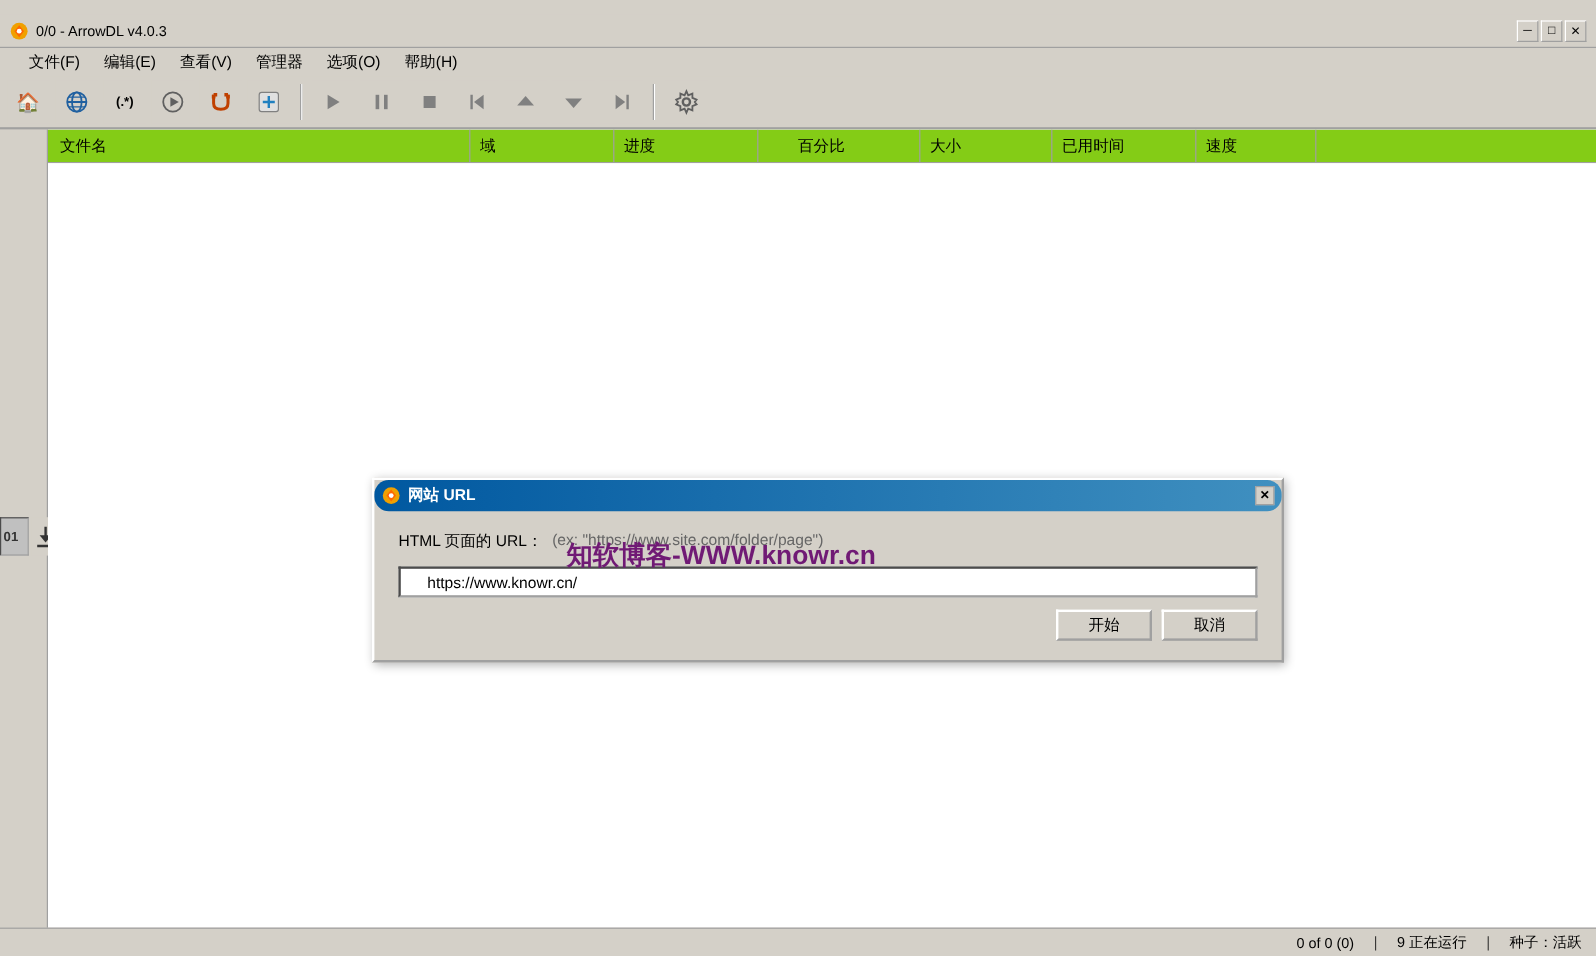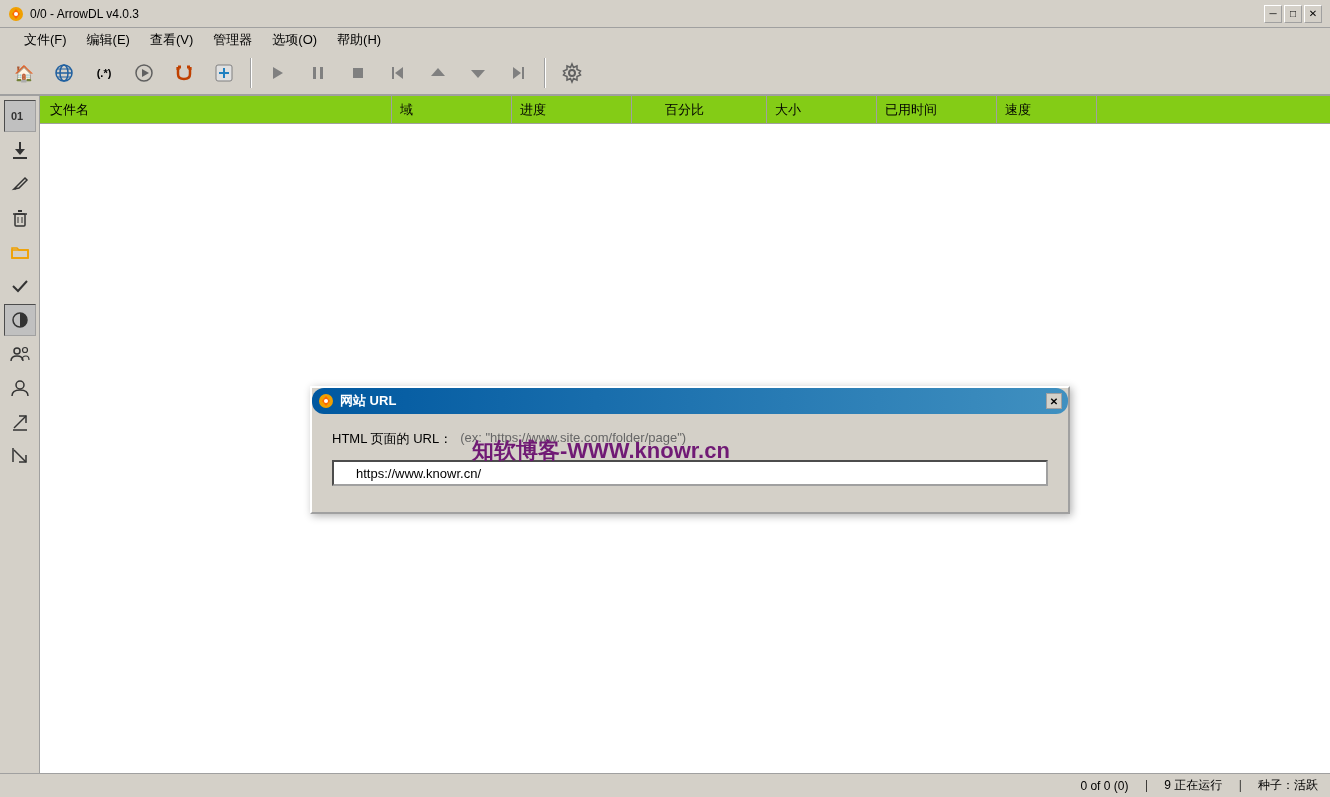--- a/index.html
+++ b/index.html
@@ -15,20 +15,21 @@
 
     
     .title-bar {
       display: flex;
       align-items: center;
       justify-content: space-between;
       background: #d4d0c8;
       height: 28px;
       padding: 0 8px;
       border-bottom: 1px solid #a0a0a0;
+      margin-top: 12px;
     }
     .title-bar-left {
       display: flex;
       align-items: center;
       gap: 6px;
     }
     .title-icon {
       width: 16px;
       height: 16px;
     }
@@ -104,21 +105,20 @@
       display: flex;
       height: calc(797px - 28px - 24px - 44px - 24px);
     }
 
     
     .sidebar {
       width: 40px;
       background: #d4d0c8;
       border-right: 1px solid #a0a0a0;
       display: flex;
-      flex-direction: column;
       align-items: center;
       padding: 4px 0;
       gap: 2px;
     }
     .sidebar-btn {
       width: 32px;
       height: 32px;
       background: #d4d0c8;
       border: 1px solid transparent;
       cursor: pointer;
@@ -505,20 +505,24 @@
           <span class="dialog-label">HTML 页面的 URL：</span>
           <span class="dialog-hint">(ex: "https://www.site.com/folder/page")</span>
         </div>
 
         <div style="position:relative; margin-bottom: 12px;">
           <div style="position:absolute; top:-22px; left:140px; color:#701a75; font-size:22px; font-weight:bold; z-index:300; white-space:nowrap; pointer-events:none;">知软博客-WWW.knowr.cn</div>
         </div>
         <div class="dialog-row">
           <input class="dialog-input" type="text" value="https://www.knowr.cn/" style="">
         </div>
+        <div class="dialog-buttons">
+          <button class="dialog-btn">开始</button>
+          <button class="dialog-btn">取消</button>
+        </div>
       </div>
     </div>
   </div>
 </div>
 
 <div class="status-bar">
   <span>0 of 0 (0)</span>
   <span>｜</span>
   <span>9 正在运行</span>
   <span>｜</span>

